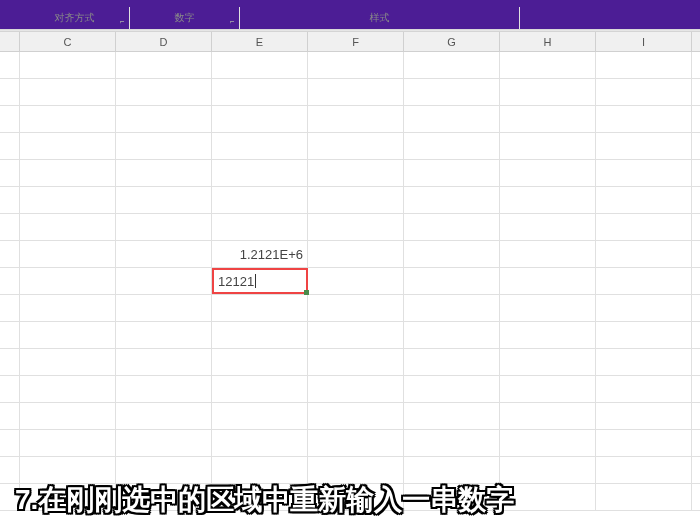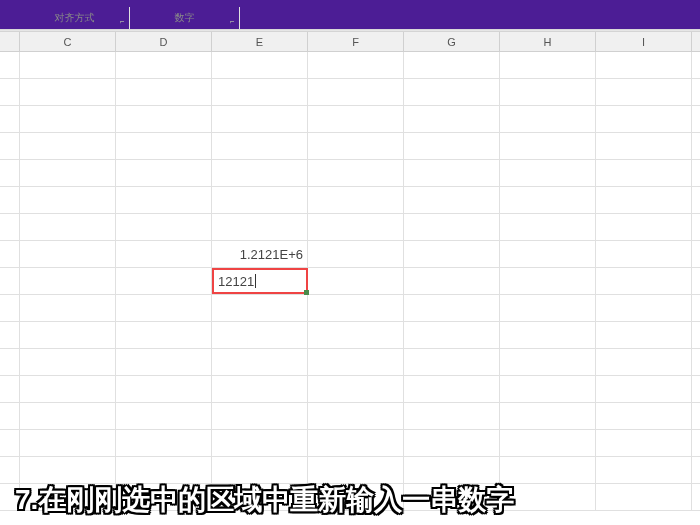--- a/index.html
+++ b/index.html
@@ -138,20 +138,23 @@
 <div class="ribbon-bar">
   <div class="ribbon-group" style="width:20px;border-right:none;"></div>
   <div class="ribbon-group" style="width:110px">
     <span class="ribbon-group-label">对齐方式</span>
     <span class="dialog-launcher">⌐</span>
   </div>
   <div class="ribbon-group" style="width:110px">
     <span class="ribbon-group-label">数字</span>
     <span class="dialog-launcher">⌐</span>
   </div>
+  <div class="ribbon-group" style="width:280px">
+    <span class="ribbon-group-label">样式</span>
+  </div>
 </div>
 
 <div class="formula-bar"></div>
 
 <div class="header-row">
   <div class="col-header w0"></div>
   <div class="col-header w1">C</div>
   <div class="col-header w2">D</div>
   <div class="col-header w3">E</div>
   <div class="col-header w4">F</div>

